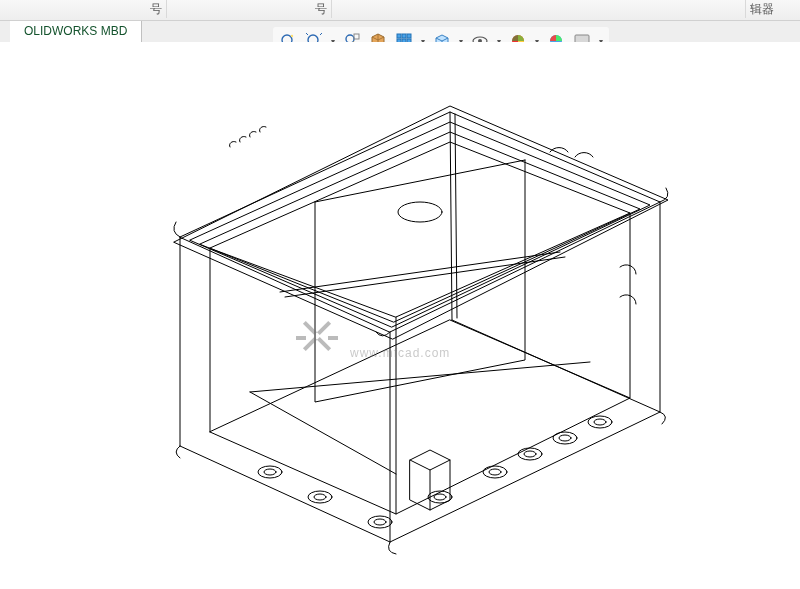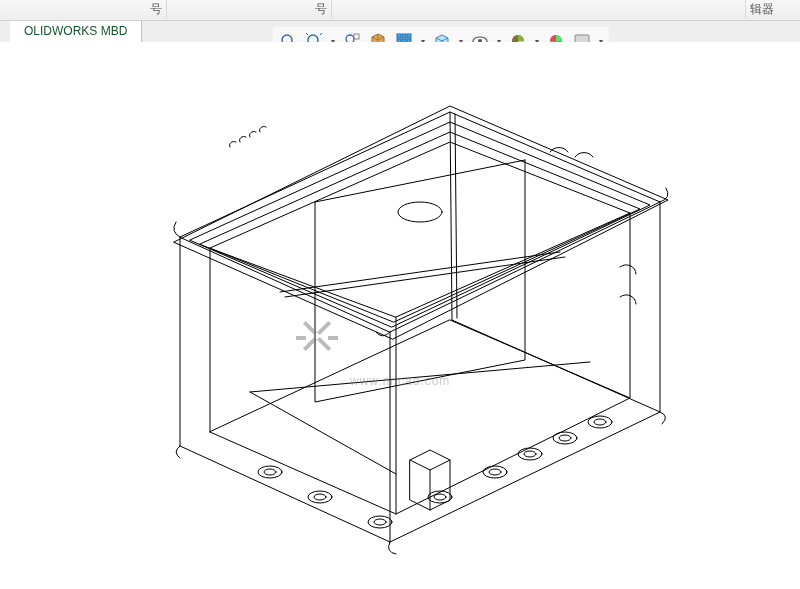--- a/index.html
+++ b/index.html
@@ -122,21 +122,21 @@
     height: 34px;
   }
   .watermark .logo-shape span {
     position: absolute;
     width: 16px;
     height: 4px;
     background: rgba(120,120,120,0.5);
   }
   .watermark-url {
     position: absolute;
-    top: 332px;
+    top: 304px;
     left: 350px;
     font-size: 12px;
     color: rgba(120,120,120,0.4);
     letter-spacing: 1px;
     pointer-events: none;
   }
   .model-img {
     position:absolute;
     top: 60px;
     left: 120px;

